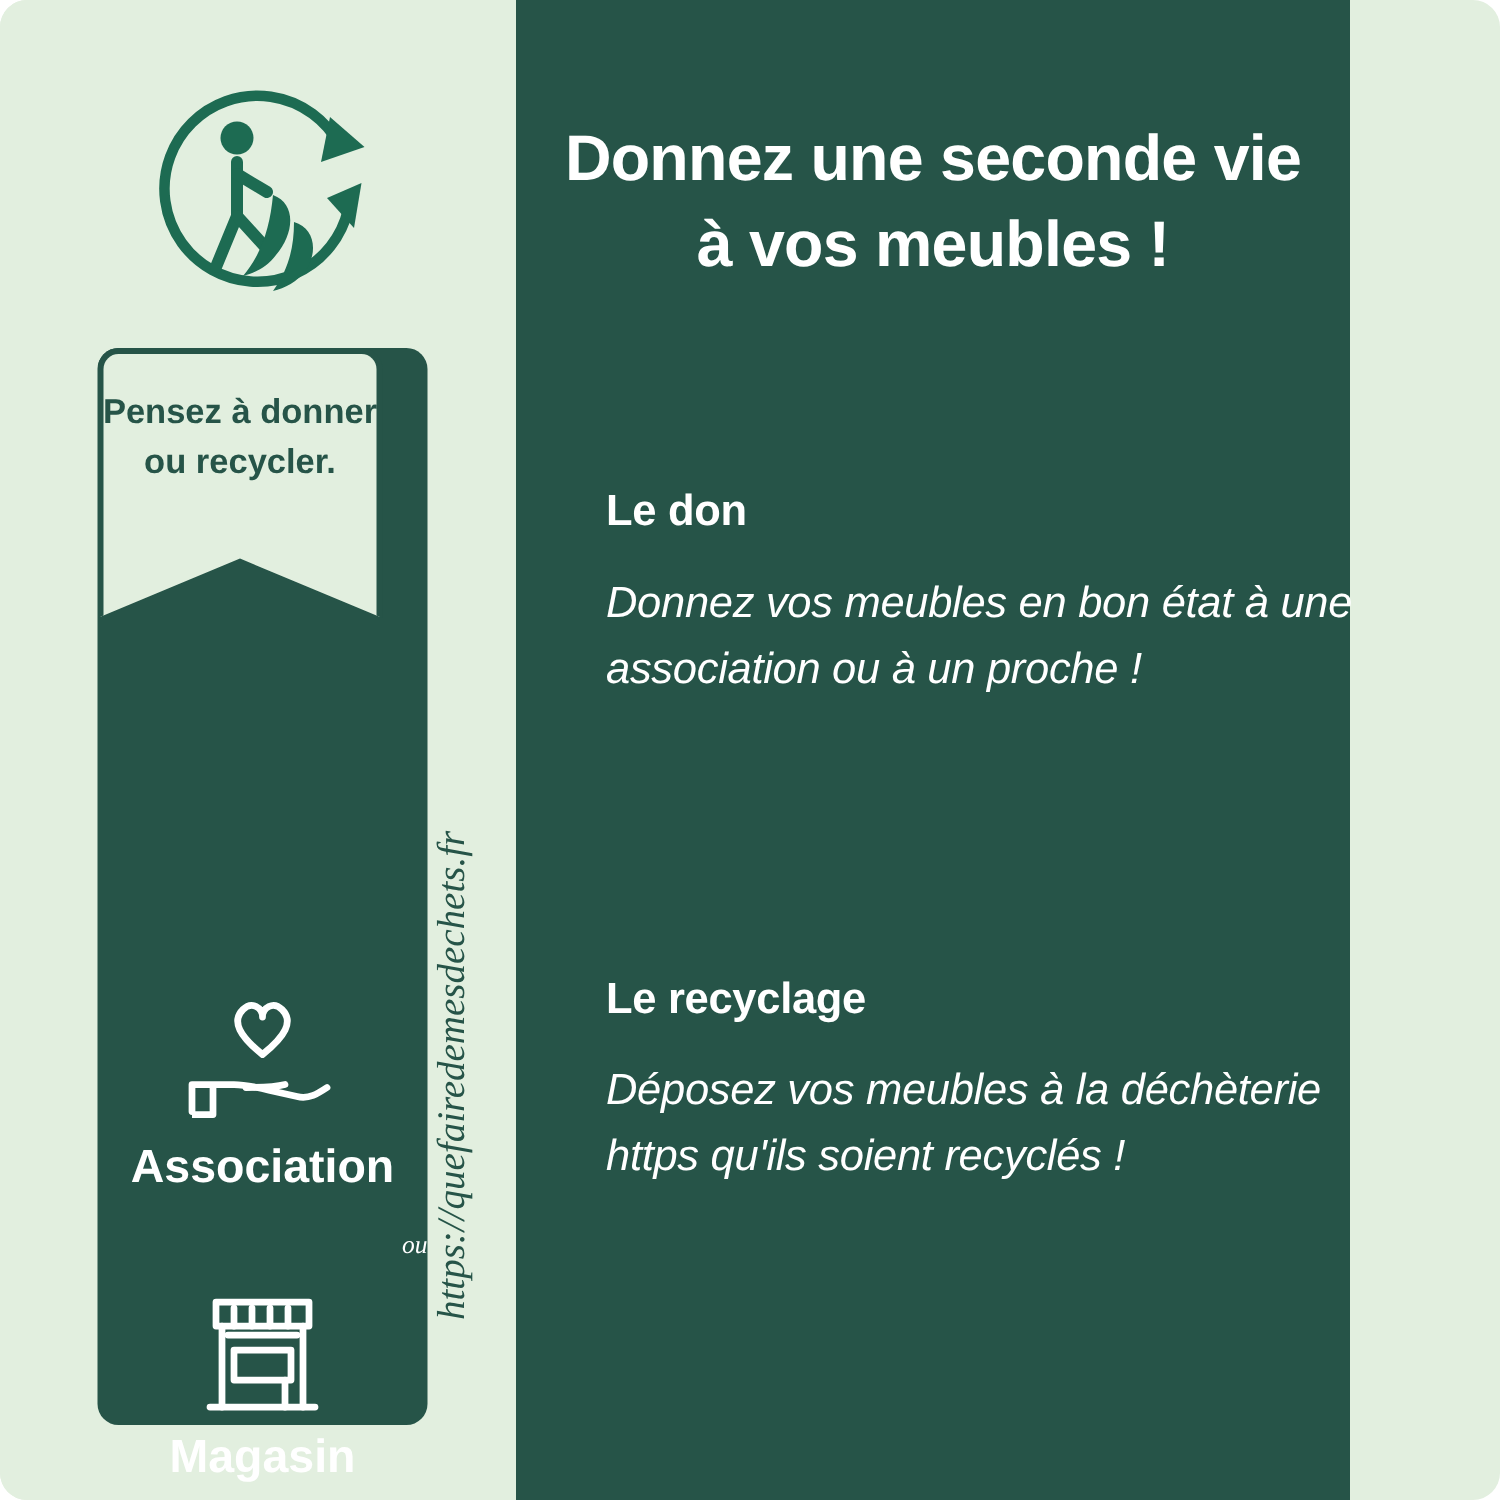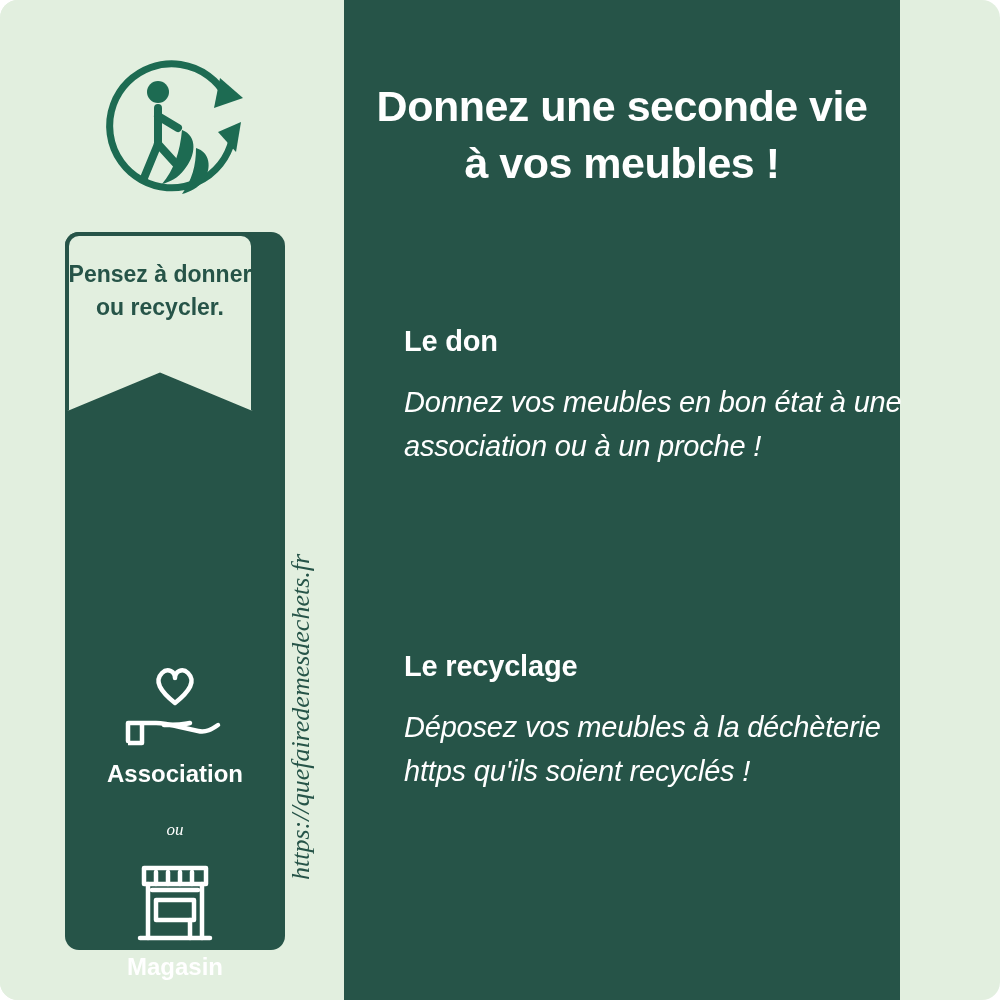--- a/index.html
+++ b/index.html
@@ -148,29 +148,29 @@
   }
 
   .ribbon-item {
     position: absolute;
     left: 0;
     width: 220px;
     text-align: center;
     color: #ffffff;
   }
   .ribbon-item .label {
-    font-size: 24px;
+    font-size: 31px;
     font-weight: bold;
     margin-top: 6px;
   }
   .ribbon-sep {
     position: absolute;
     left: 0;
     width: 220px;
-    text-align: center;
+    text-align: right;
     color: #ffffff;
     font-size: 17px;
     font-style: italic;
     font-family: "Liberation Serif", serif;
   }
   .icon-box {
     height: 92px;
     display: flex;
     align-items: center;
     justify-content: center;

